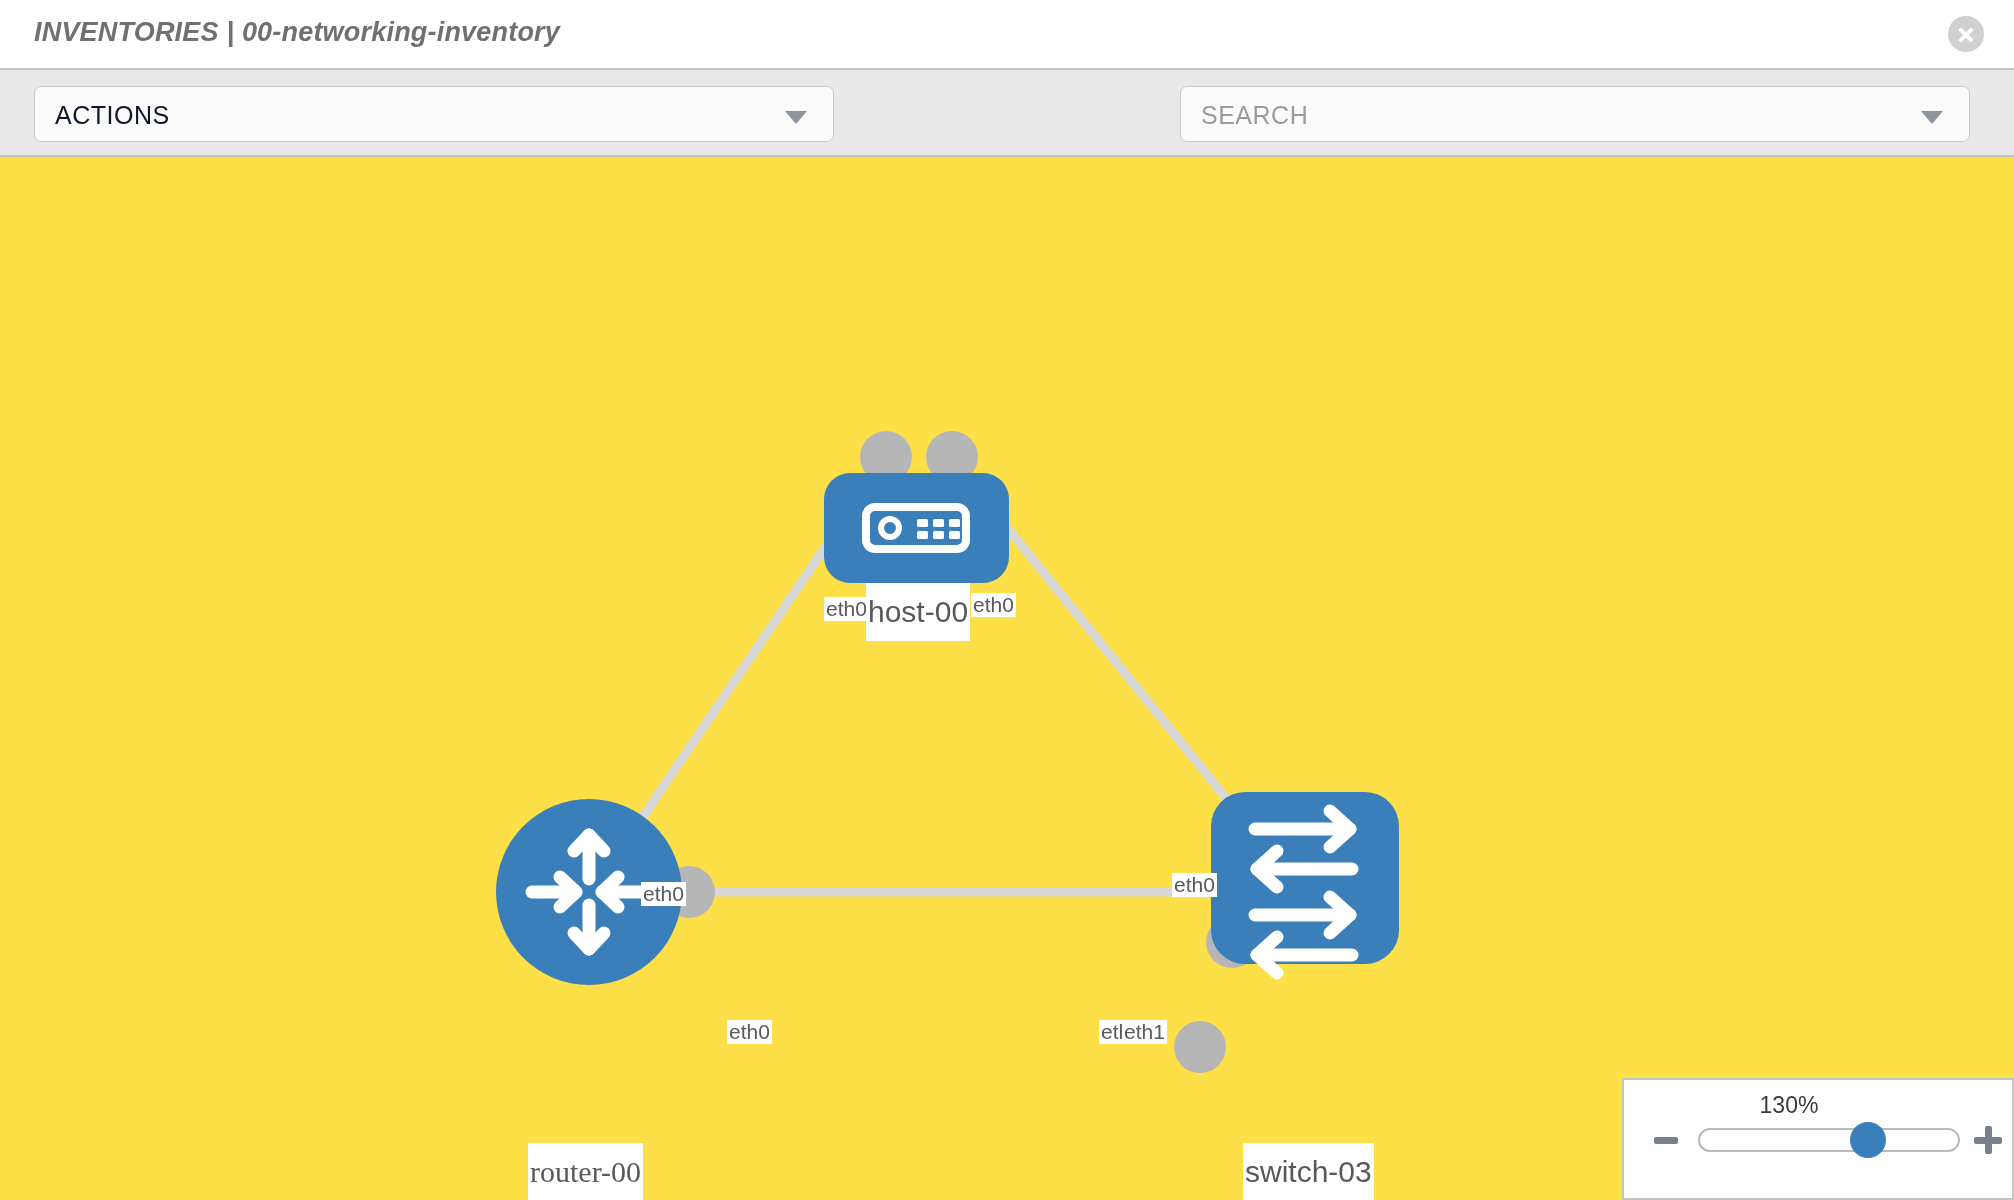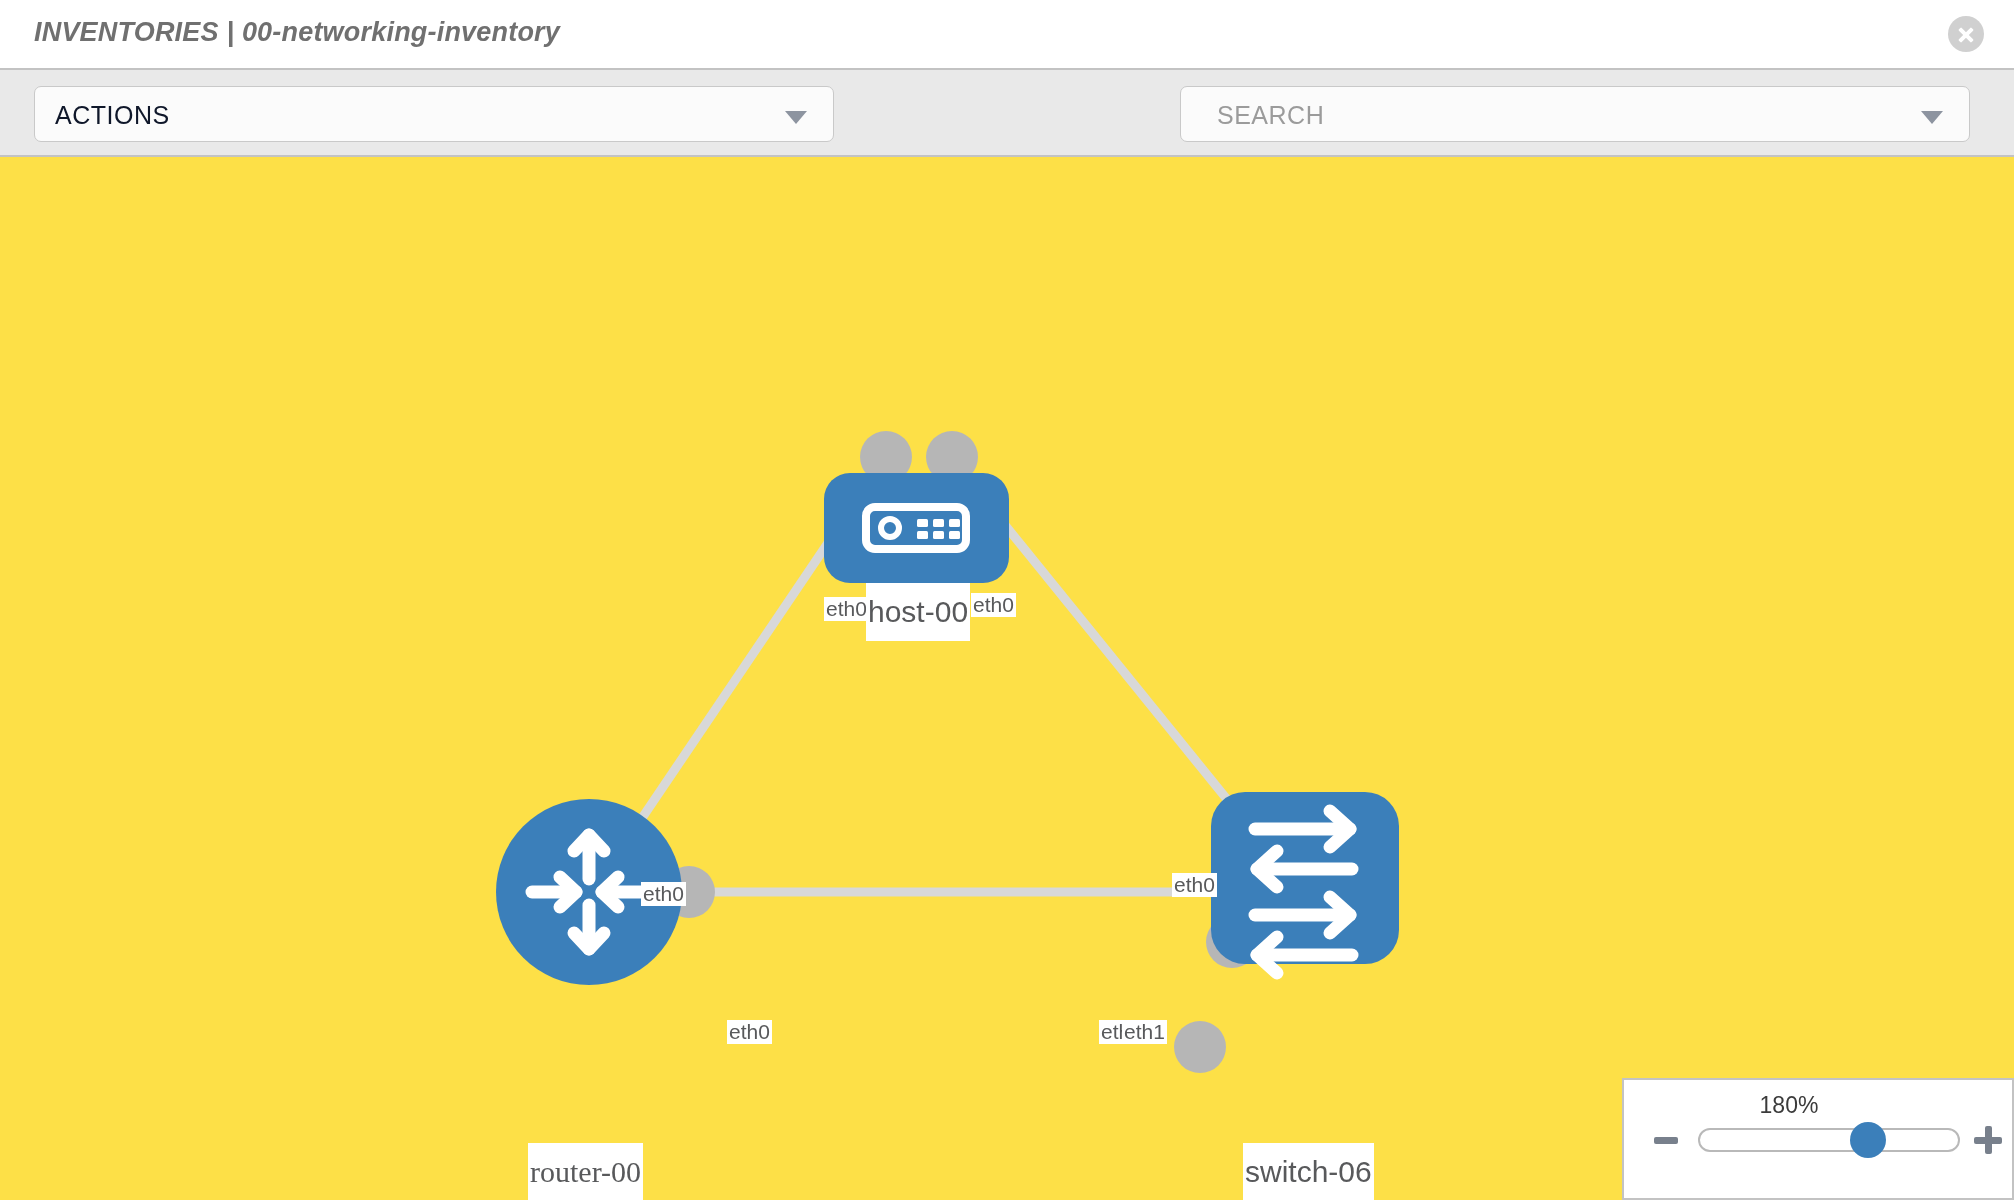--- a/index.html
+++ b/index.html
@@ -121,21 +121,20 @@
     box-sizing: border-box;
     cursor: text;
   }
   .search-label {
     position: absolute;
     left: 20px;
     top: 14px;
     font-size: 25px;
     color: #9b9b9b;
     letter-spacing: 0.5px;
-    margin-left: 16px;
   }
 
   
   .canvas {
     position: absolute;
     left: 0; top: 157px;
     width: 2014px;
     height: 1043px;
     background: #fde047;
     overflow: hidden;
@@ -346,22 +345,22 @@
   <div class="node-label" style="left:866px; top:426px;">host-00</div>
 
   <div class="iface-label" style="left:641px; top:725px;">eth0</div>
   <div class="iface-label" style="left:1172px; top:716px;">eth0</div>
 
   <div class="iface-label" style="left:727px; top:863px;">eth0</div>
   <div class="iface-label" style="left:1099px; top:863px;">eth0</div>
   <div class="iface-label" style="left:1122px; top:863px;">eth1</div>
 
   <div class="node-label" style="left:528px; top:986px;font-family:Liberation Serif, serif;">router-00</div>
-  <div class="node-label" style="left:1243px; top:986px;">switch-06</div>
+  <div class="node-label" style="left:1243px; top:986px;">switch-03</div>
 </div>
 
 <div class="zoom-panel">
-  <div class="zoom-value">180%</div>
+  <div class="zoom-value">130%</div>
   <div class="zoom-minus"></div>
   <div class="zoom-track"></div>
   <div class="zoom-thumb"></div>
   <div class="zoom-plus"></div>
 </div>
 
 </body></html>

